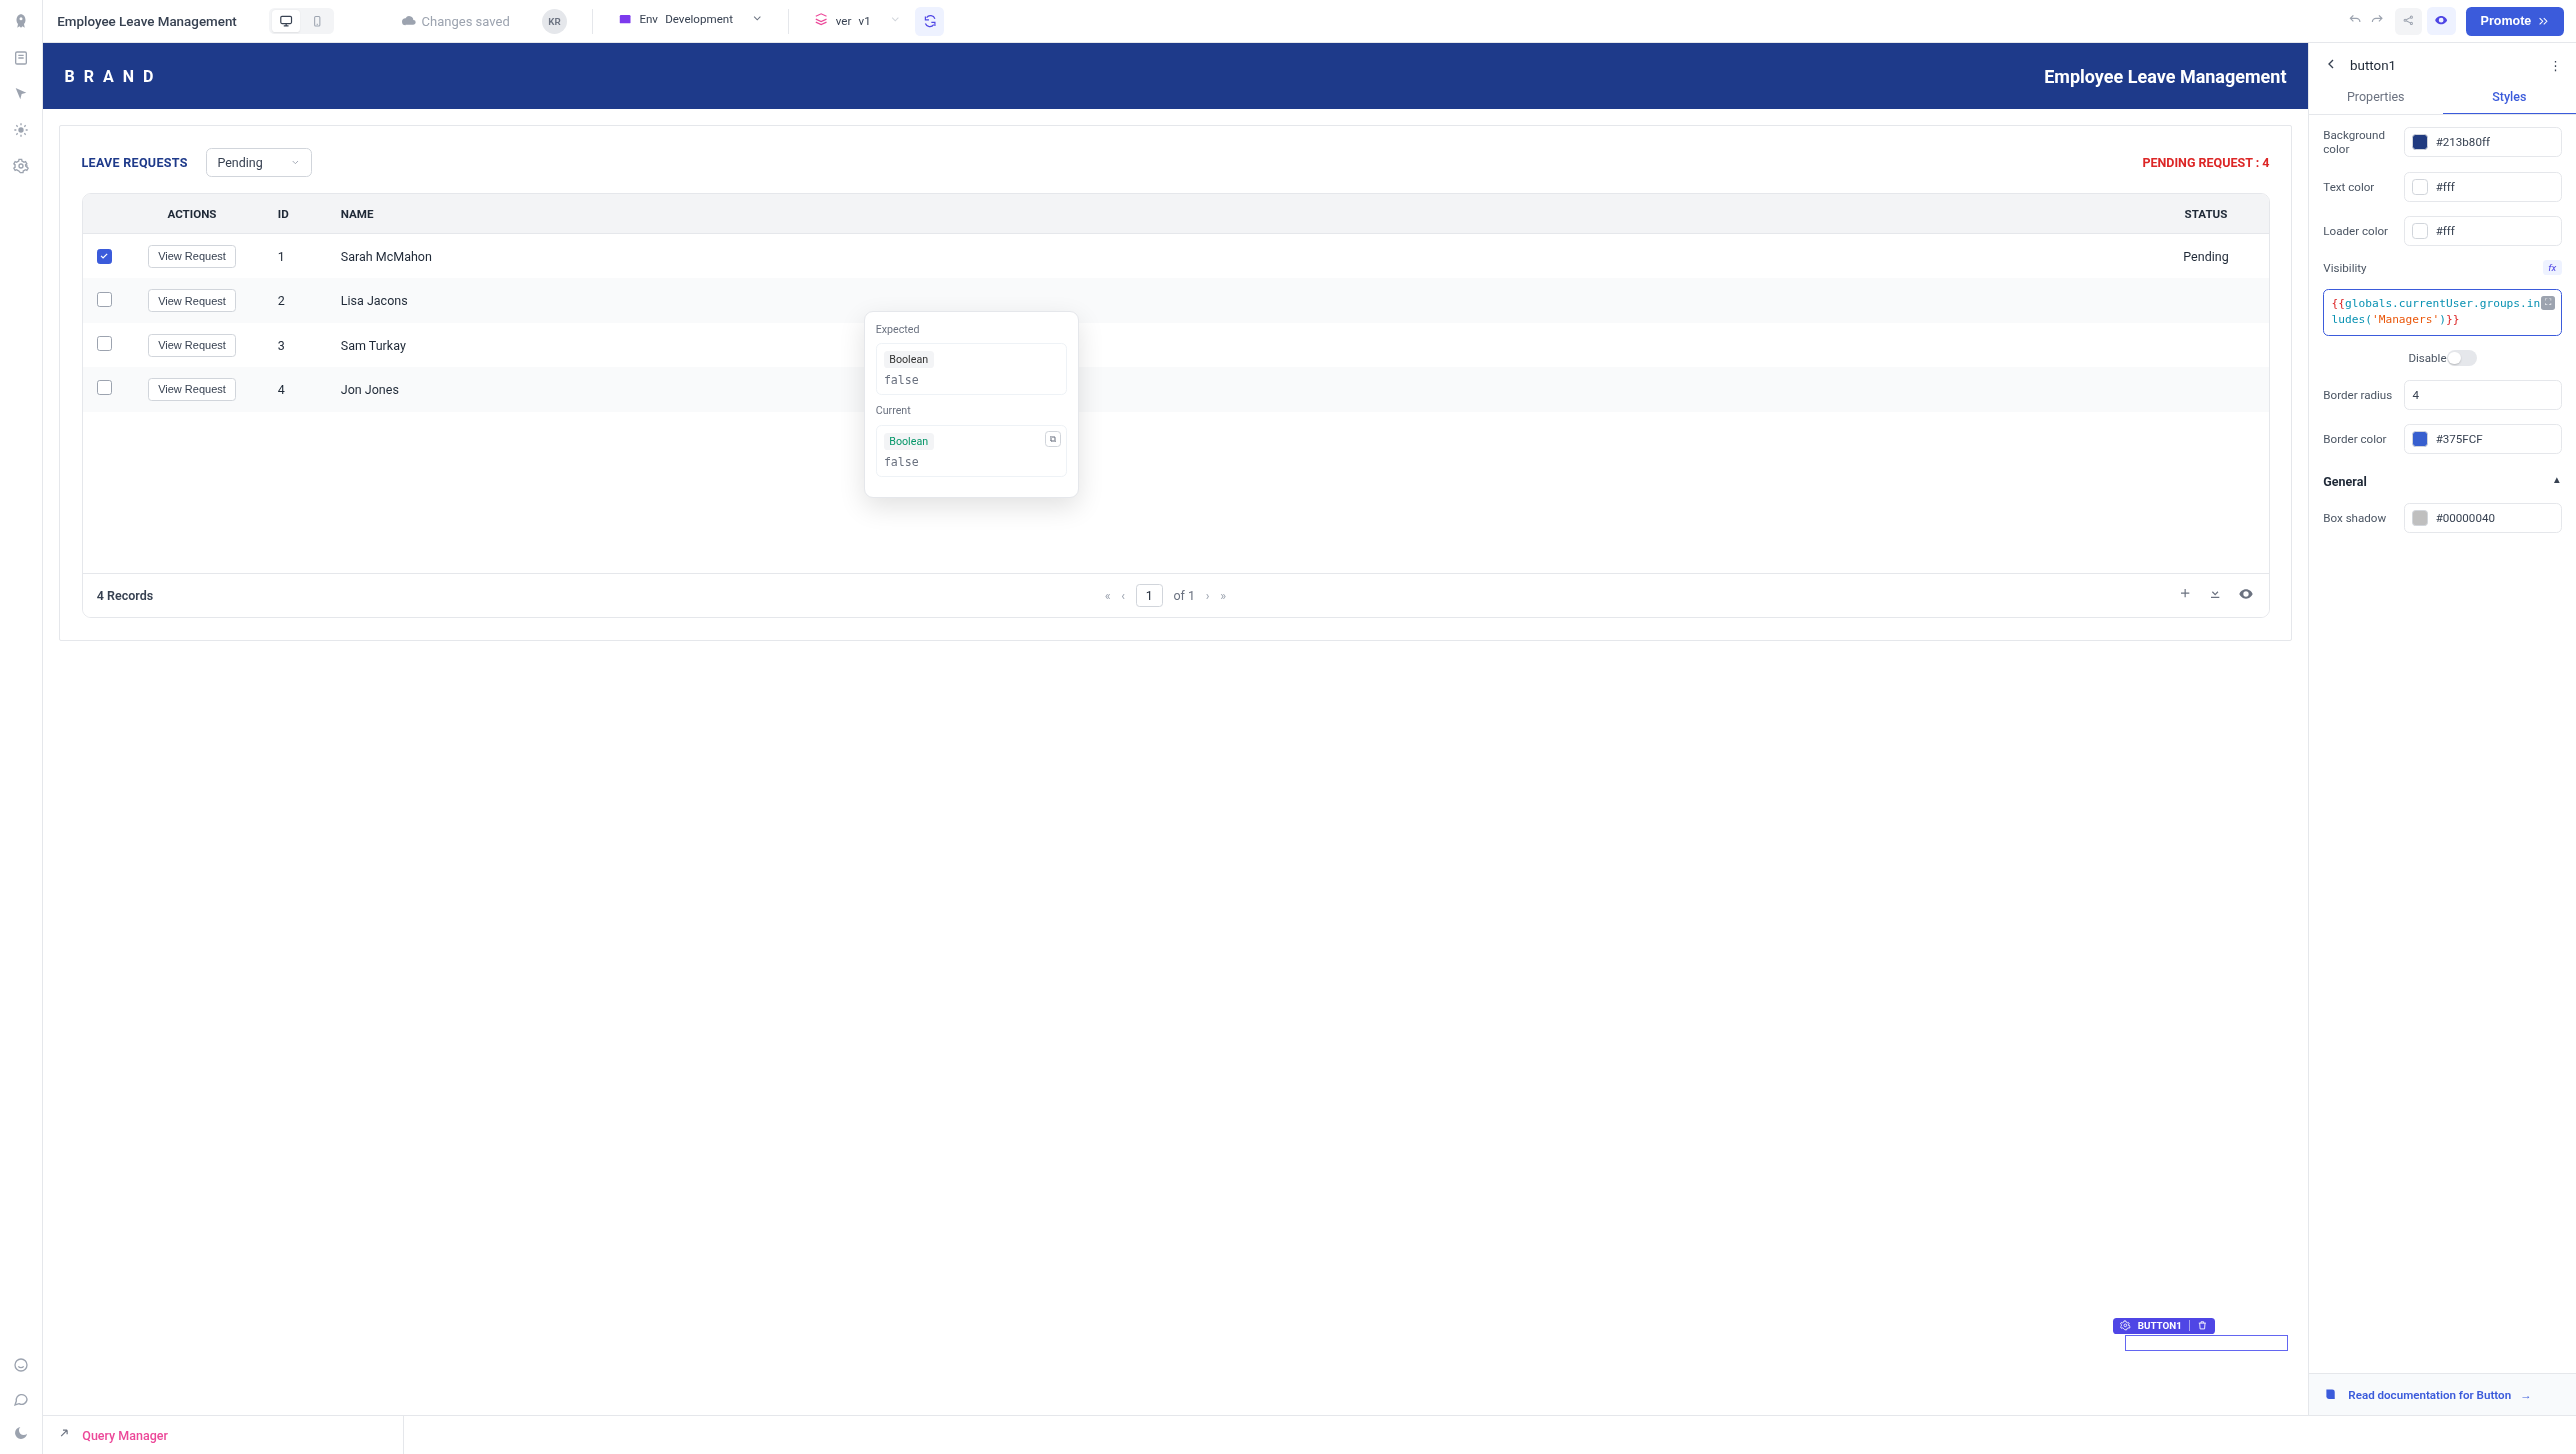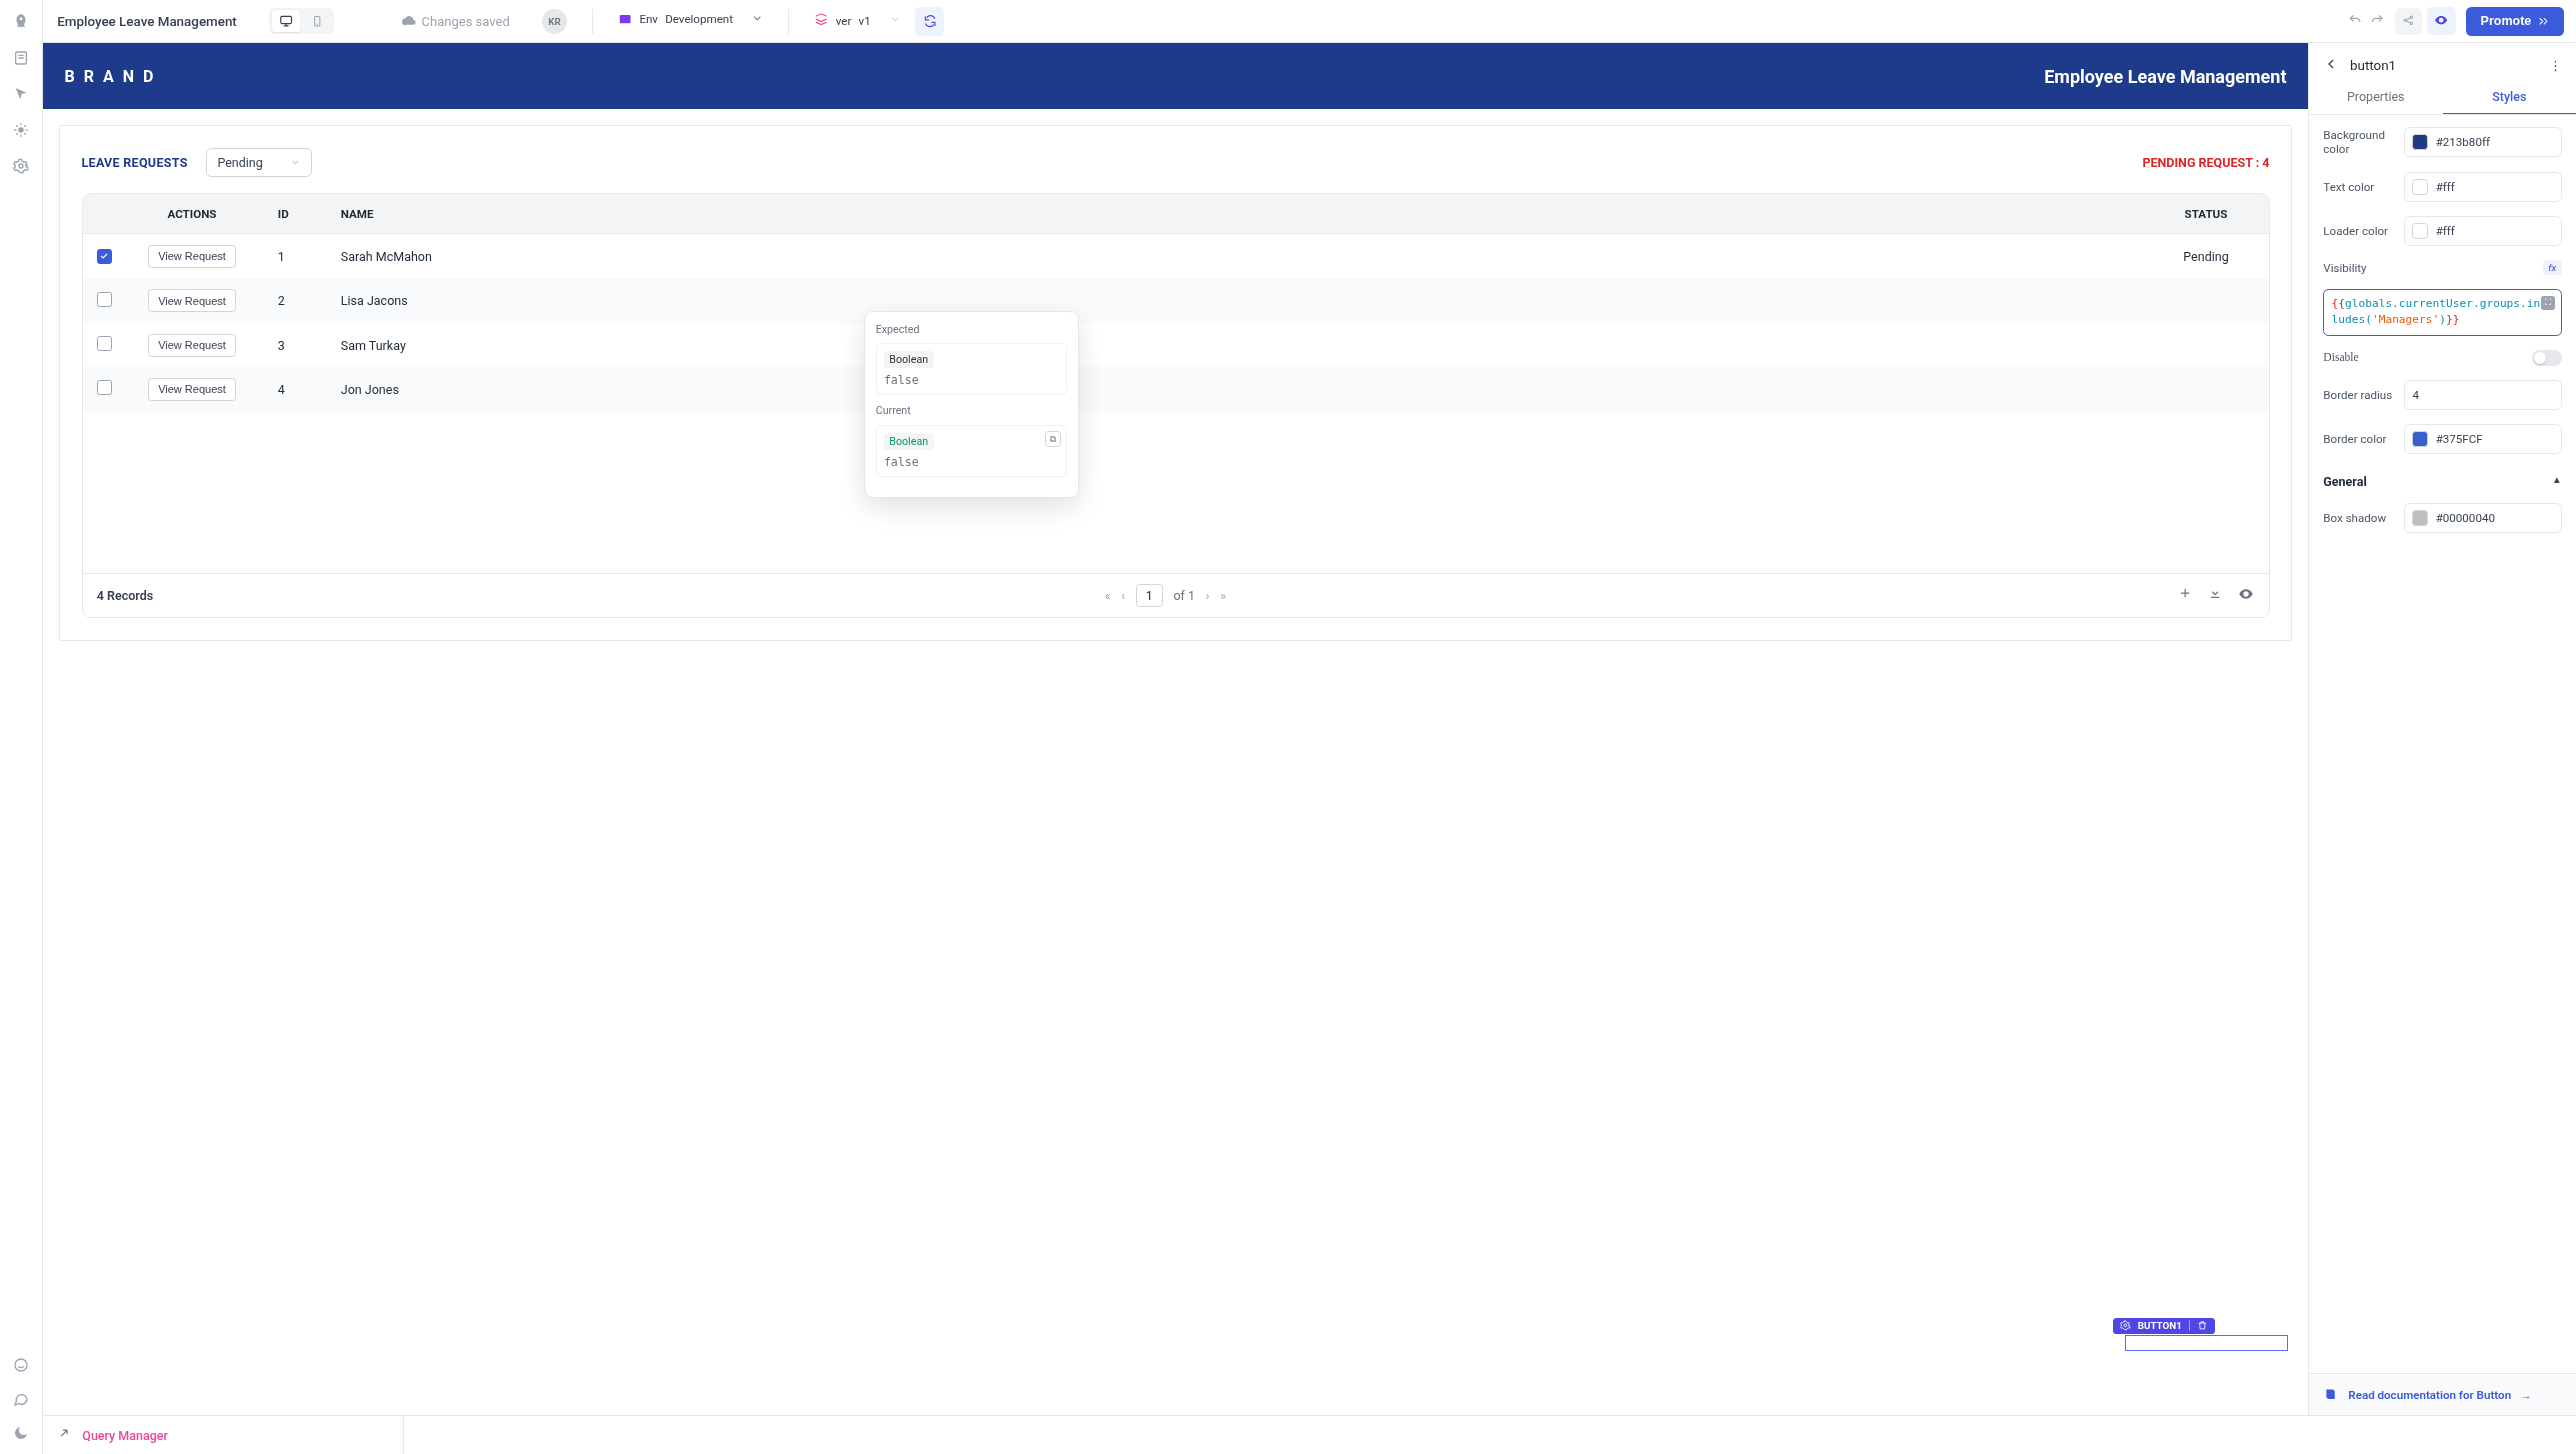--- a/index.html
+++ b/index.html
@@ -104,21 +104,21 @@
 .swatch { width: 16px; height: 16px; border-radius: 3.6px; border: 0.9px solid #d1d5db; }
 .prop-row-vis { display: flex; align-items: center; justify-content: space-between; }
 .prop-row-vis .label { font-size: 11.6px; color: #4b5563; }
 .fx-chip { background: #eef2ff; color: #4f46e5; font-size: 9.8px; font-style: italic; padding: 1.8px 5.4px; border-radius: 3.6px; cursor: pointer; }
 .code-box { border: 1.3px solid #3B5BDB; border-radius: 5.4px; padding: 5.4px 7.2px; font-family: ui-monospace, monospace; font-size: 11.2px; line-height: 1.5; position: relative; background: #fff; }
 .code-box .tok-delim { color: #dc2626; }
 .code-box .tok-var { color: #0891b2; }
 .code-box .tok-str { color: #ea580c; }
 .code-box .tok-plain { color: #0891b2; }
 .code-box .expand-btn { position: absolute; top: 5.4px; right: 5.4px; width: 14.3px; height: 14.3px; background: #9ca3af; border-radius: 2.7px; display:flex; align-items:center; justify-content:center; color:#fff; font-size:9px; cursor:pointer; }
-.toggle-row { display: flex; align-items: center; justify-content: space-between; font-family: Liberation Serif, serif; }
+.toggle-row { display: flex; align-items: center; justify-content: center; }
 .toggle-row .label { font-size: 11.6px; color: #4b5563; }
 .toggle { width: 30px; height: 16px; border-radius: 8px; background: #e5e7eb; position: relative; cursor: pointer; }
 .toggle::after { content:""; position:absolute; left:1.8px; top:1.8px; width:12.5px; height:12.5px; border-radius:50%; background:#fff; box-shadow:0 0.9px 1.8px rgba(0,0,0,.2); }
 .section-head { display: flex; justify-content: space-between; font-weight: 700; color: #1f2937; margin-top: 5.4px; cursor: pointer; }
 .section-head .chev { color: #374151; font-size: 9.8px; }
 .doc-link-bar { border-top: 0.9px solid #e5e7eb; padding: 12.5px 14.3px; display: flex; align-items: center; gap: 9px; color: #3B5BDB; font-weight: 600; font-size: 11.6px; background: #f8fafc; }
 .doc-link-bar .dicon { width: 16px; height: 16px; display: flex; align-items: center; justify-content: center; }
 
 
 .popover { position: absolute; left: 821px; top: 268px; width: 215px; background: #fff; border: 0.9px solid #e5e7eb; border-radius: 9px; box-shadow: 0 9px 27px rgba(0,0,0,.12); padding: 10.7px; z-index: 50; }

